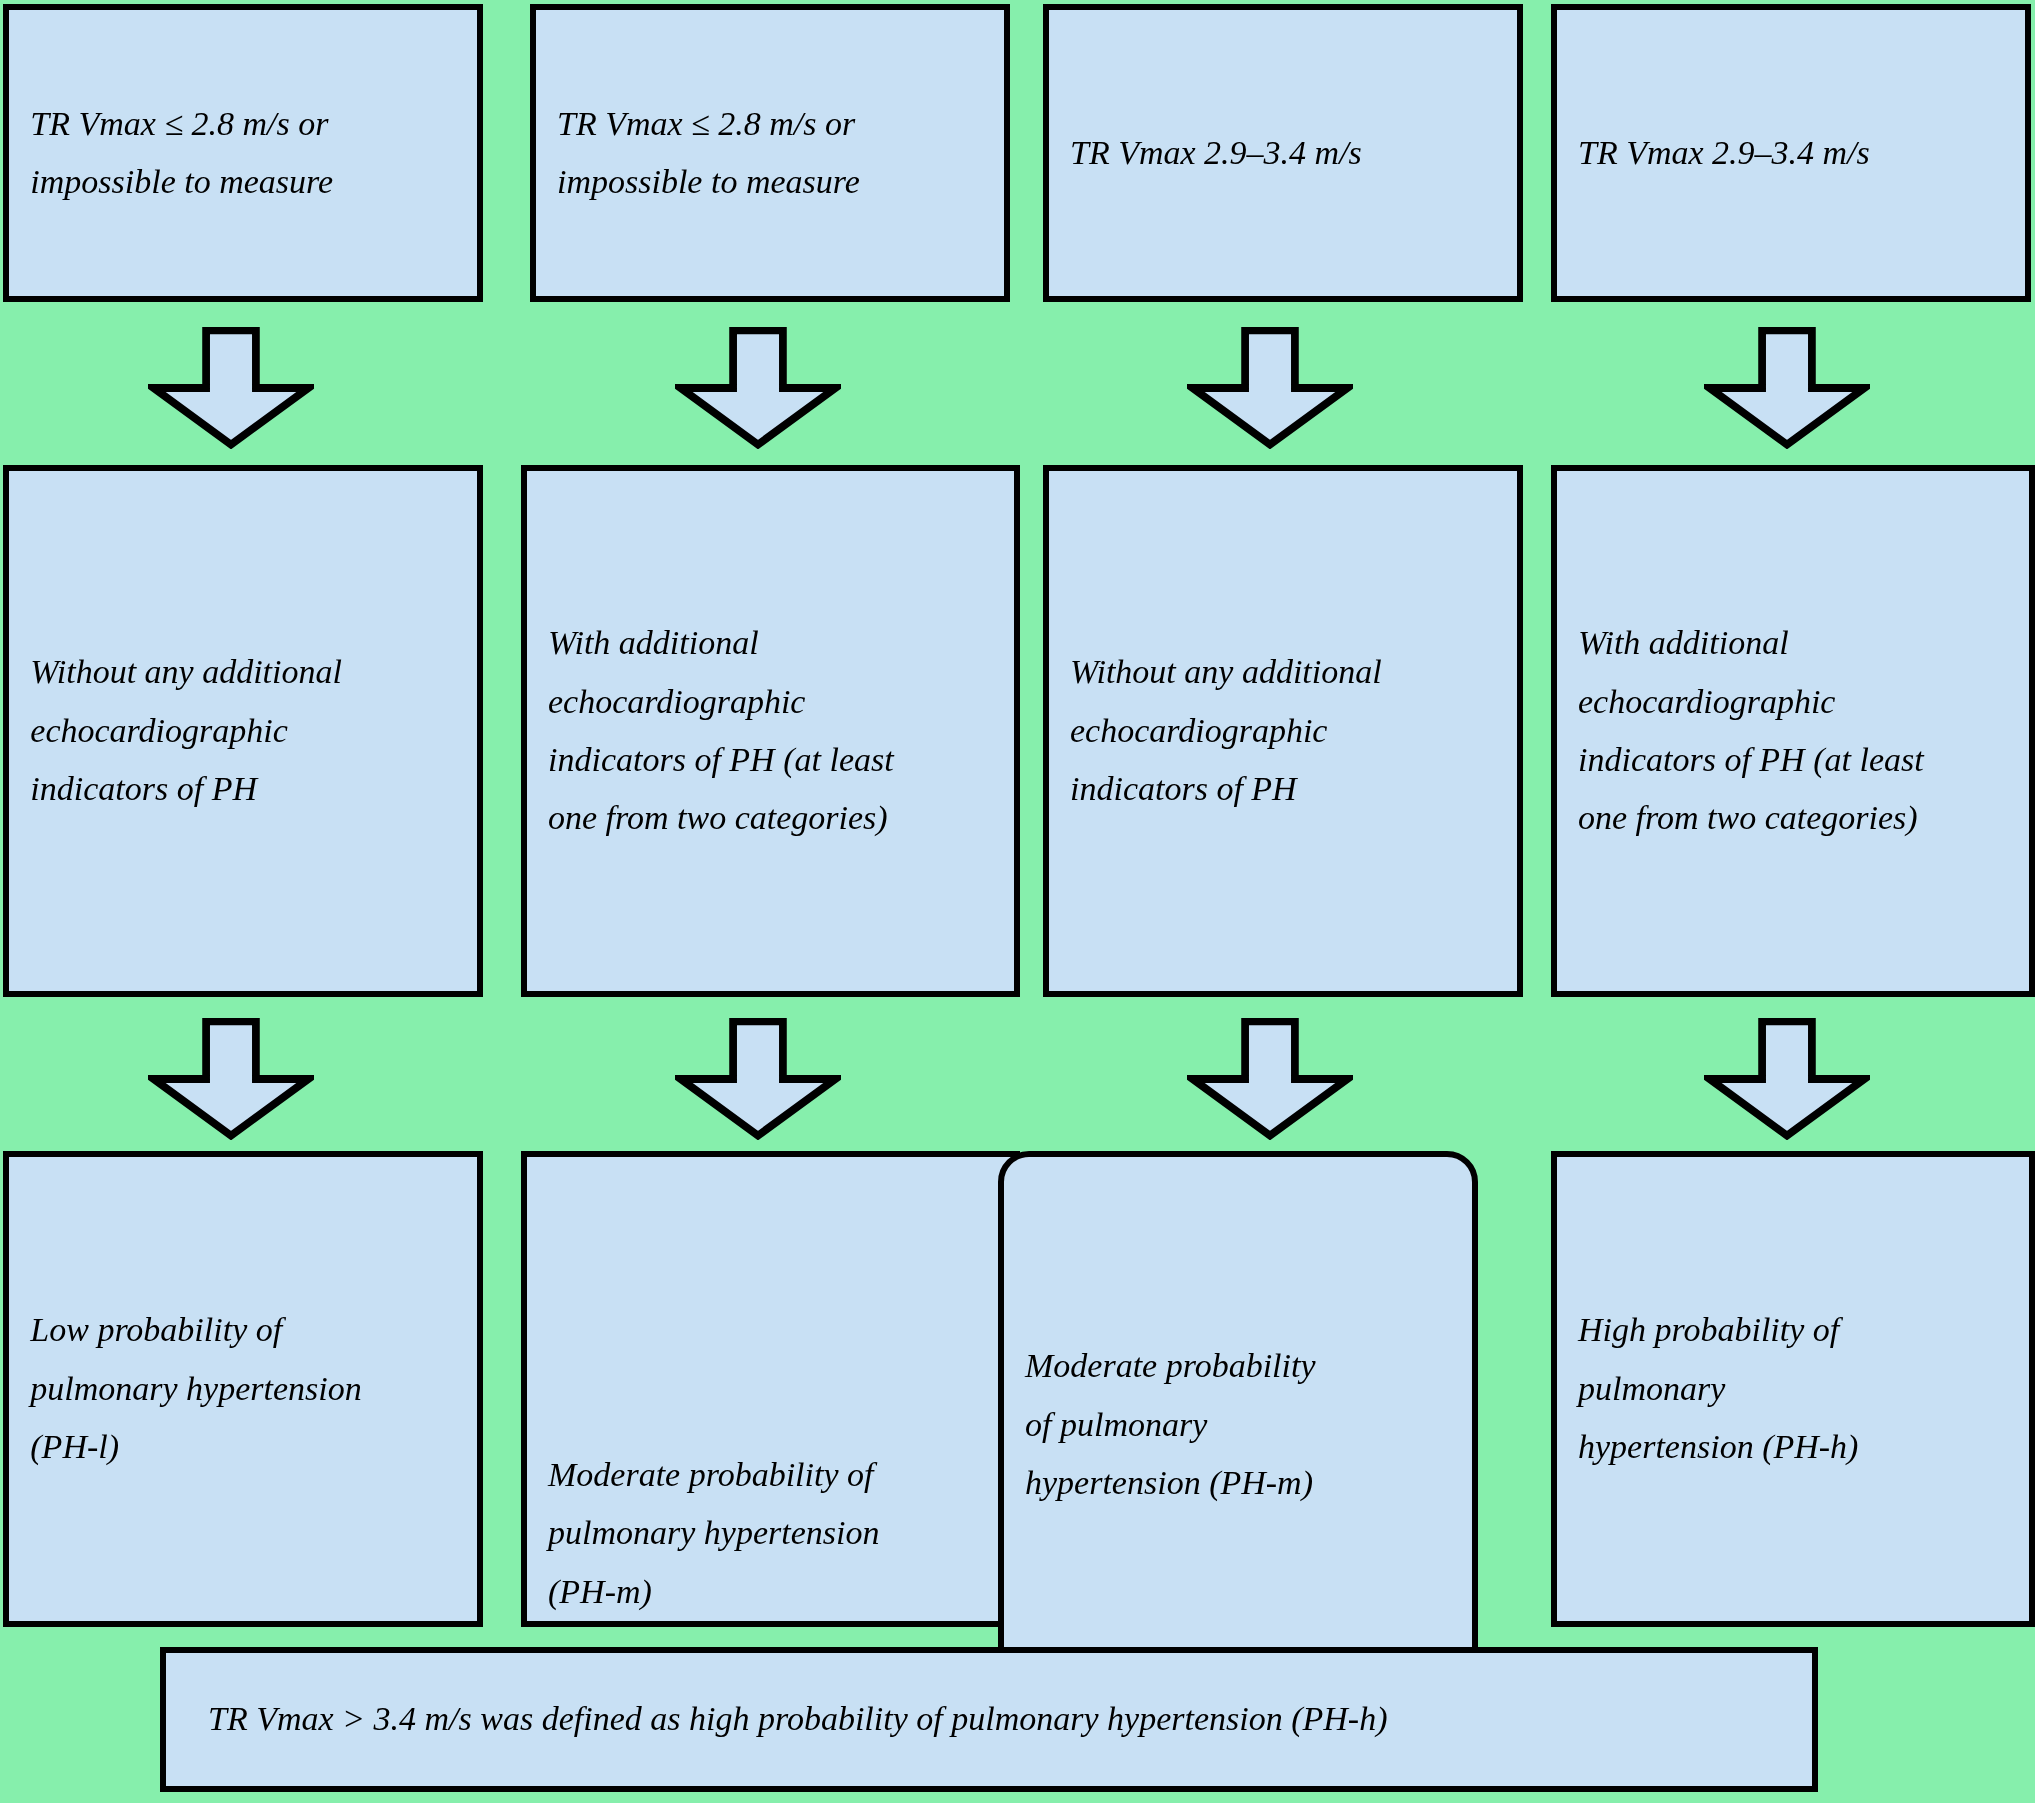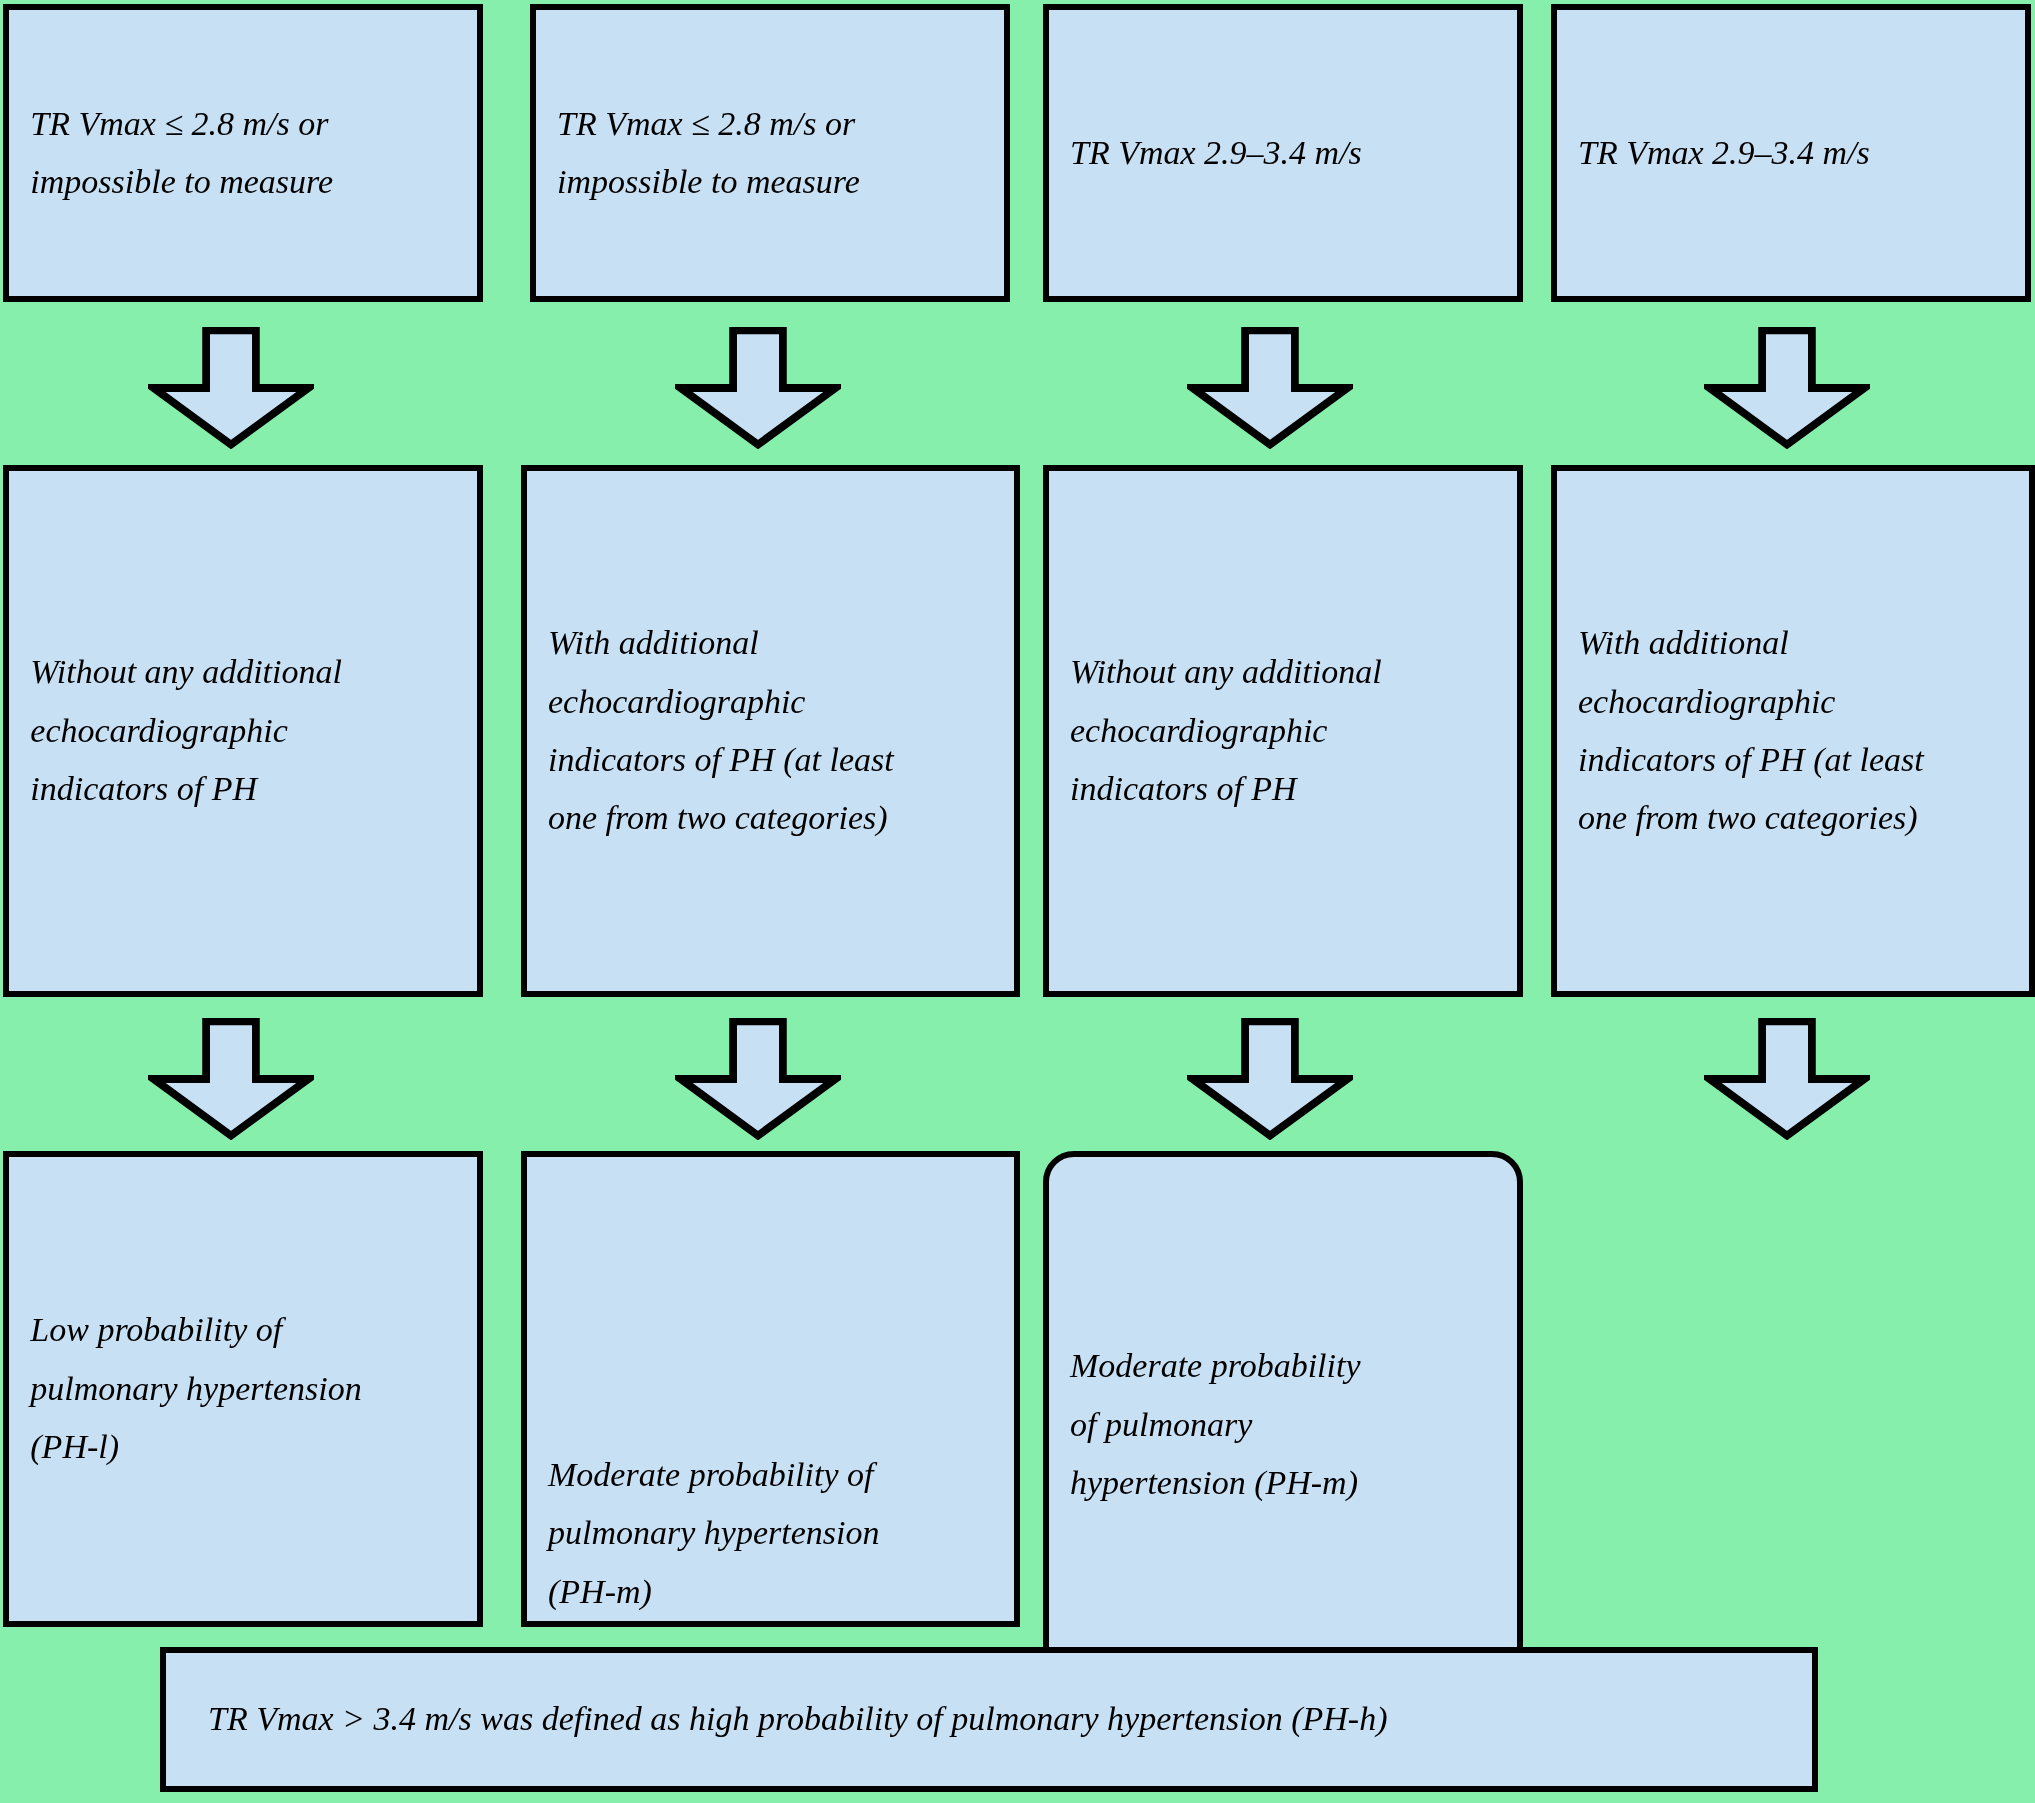--- a/index.html
+++ b/index.html
@@ -160,25 +160,30 @@
 pulmonary hypertension
 (PH-l)</div>
   </div>
 
   <div class="box" style="left:521px; top:1151px; width:499px; height:476px;justify-content:flex-end;">
     <div class="txt">Moderate probability of
 pulmonary hypertension
 (PH-m)</div>
   </div>
 
-  <div class="box" style="left:1043px; top:1151px; width:480px; height:548px;border-radius:31px;">
+  <div class="box" style="left:998px; top:1151px; width:480px; height:548px;border-radius:31px;">
     <div class="txt">Moderate probability
 of pulmonary
 hypertension (PH-m)</div>
   </div>
 
+  <div class="box" style="left:1551px; top:1151px; width:484px; height:476px;">
+    <div class="txt">High probability of
+pulmonary
+hypertension (PH-h)</div>
+  </div>
 
   <div class="banner" style="left:160px; top:1647px; width:1658px; height:145px;">
     <div class="txt">TR Vmax &gt; 3.4 m/s was defined as high probability of pulmonary hypertension (PH-h)</div>
   </div>
 
 </div>
 
 
 </body></html>

